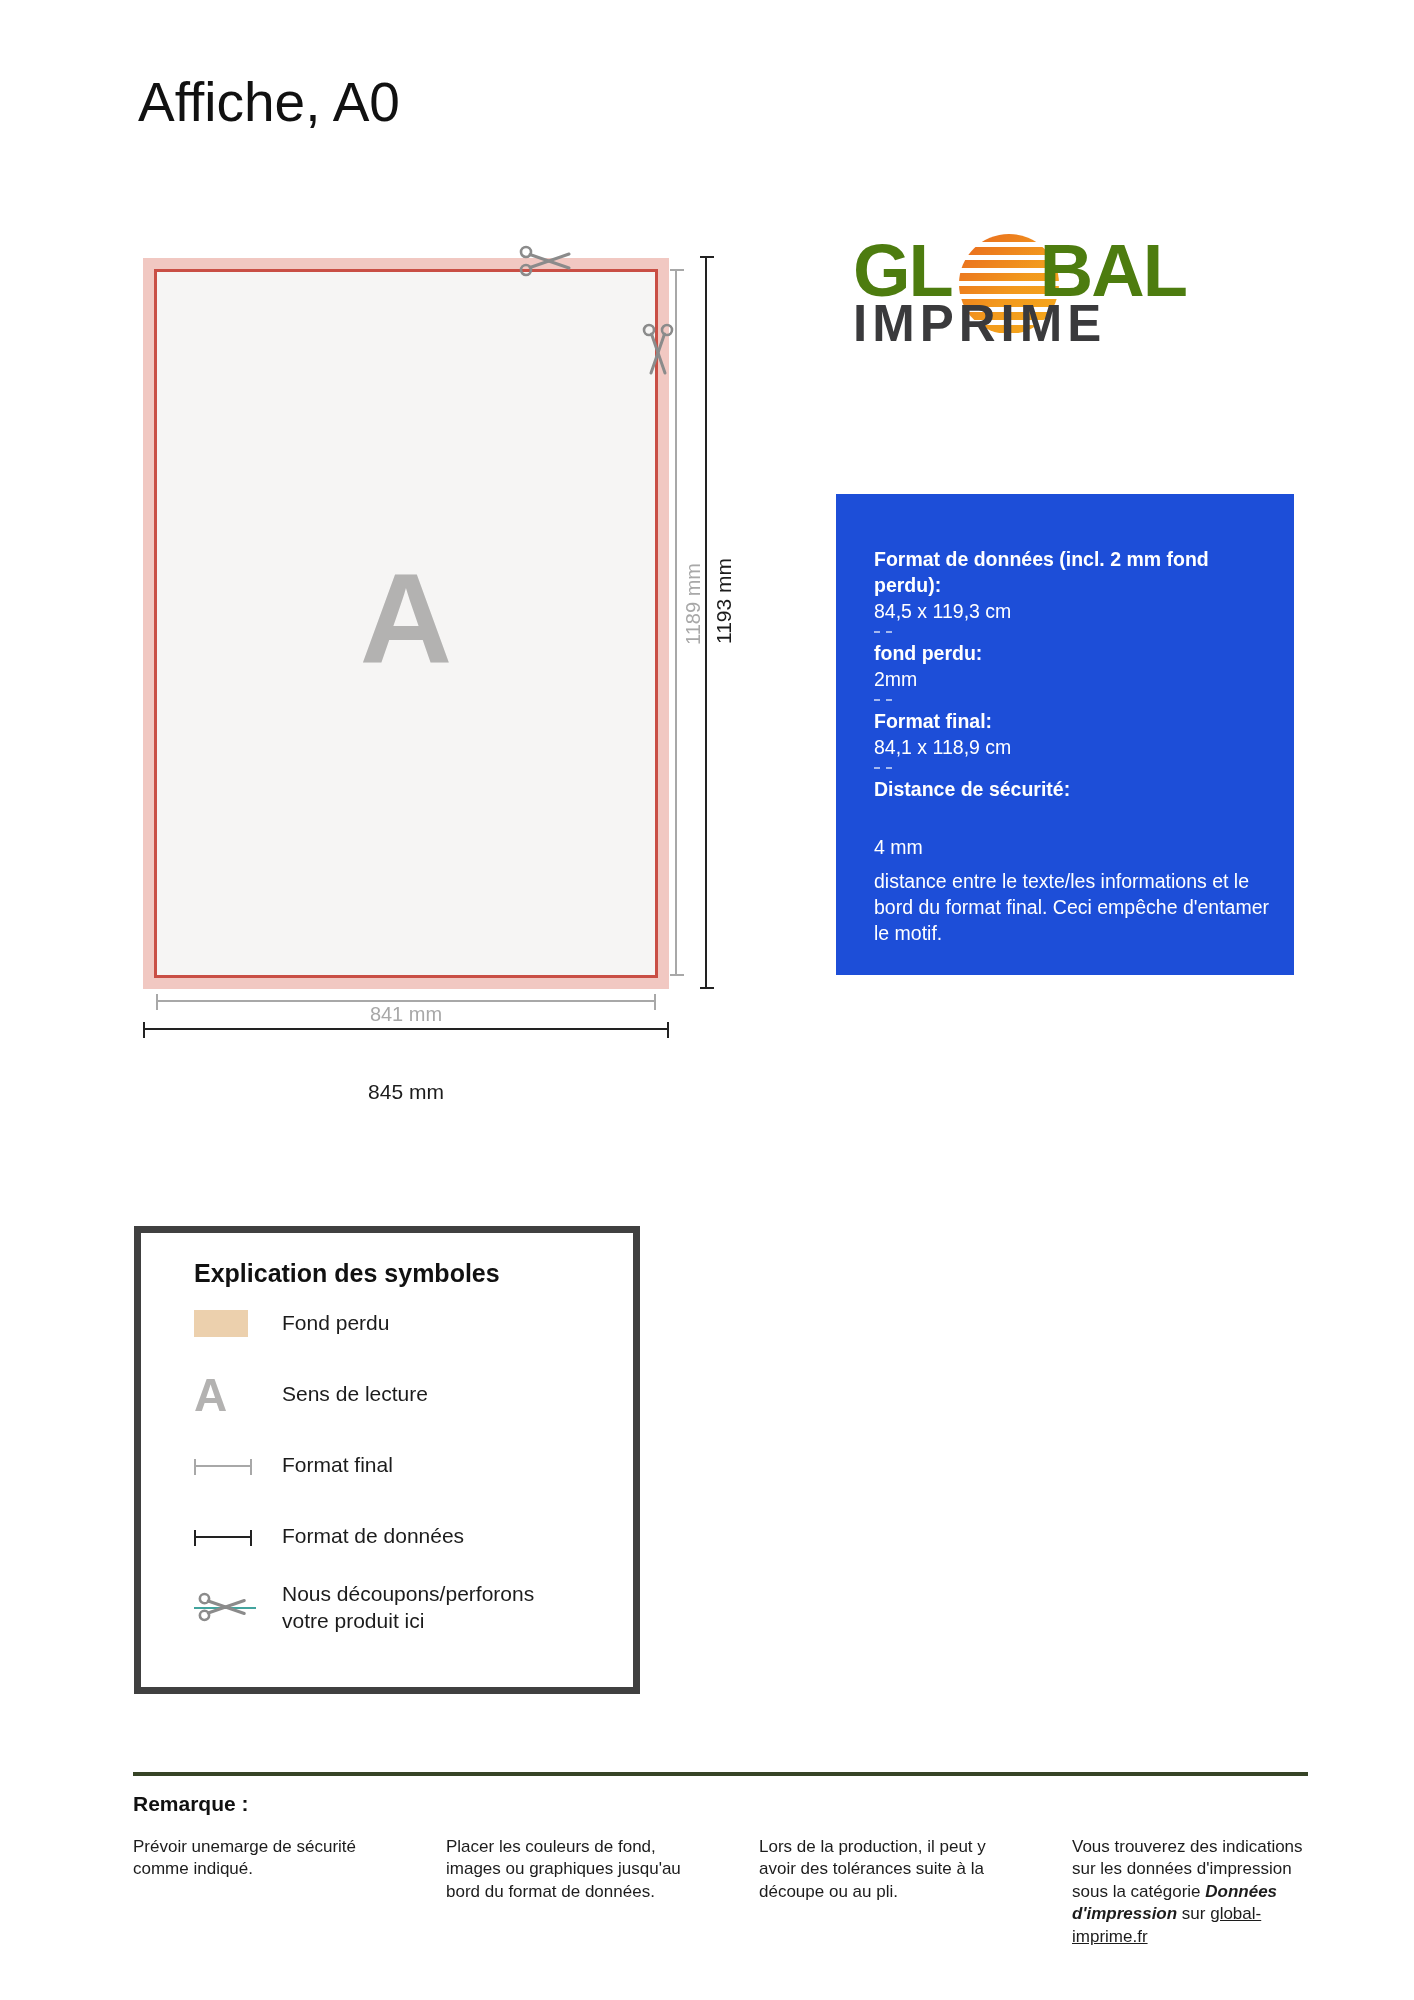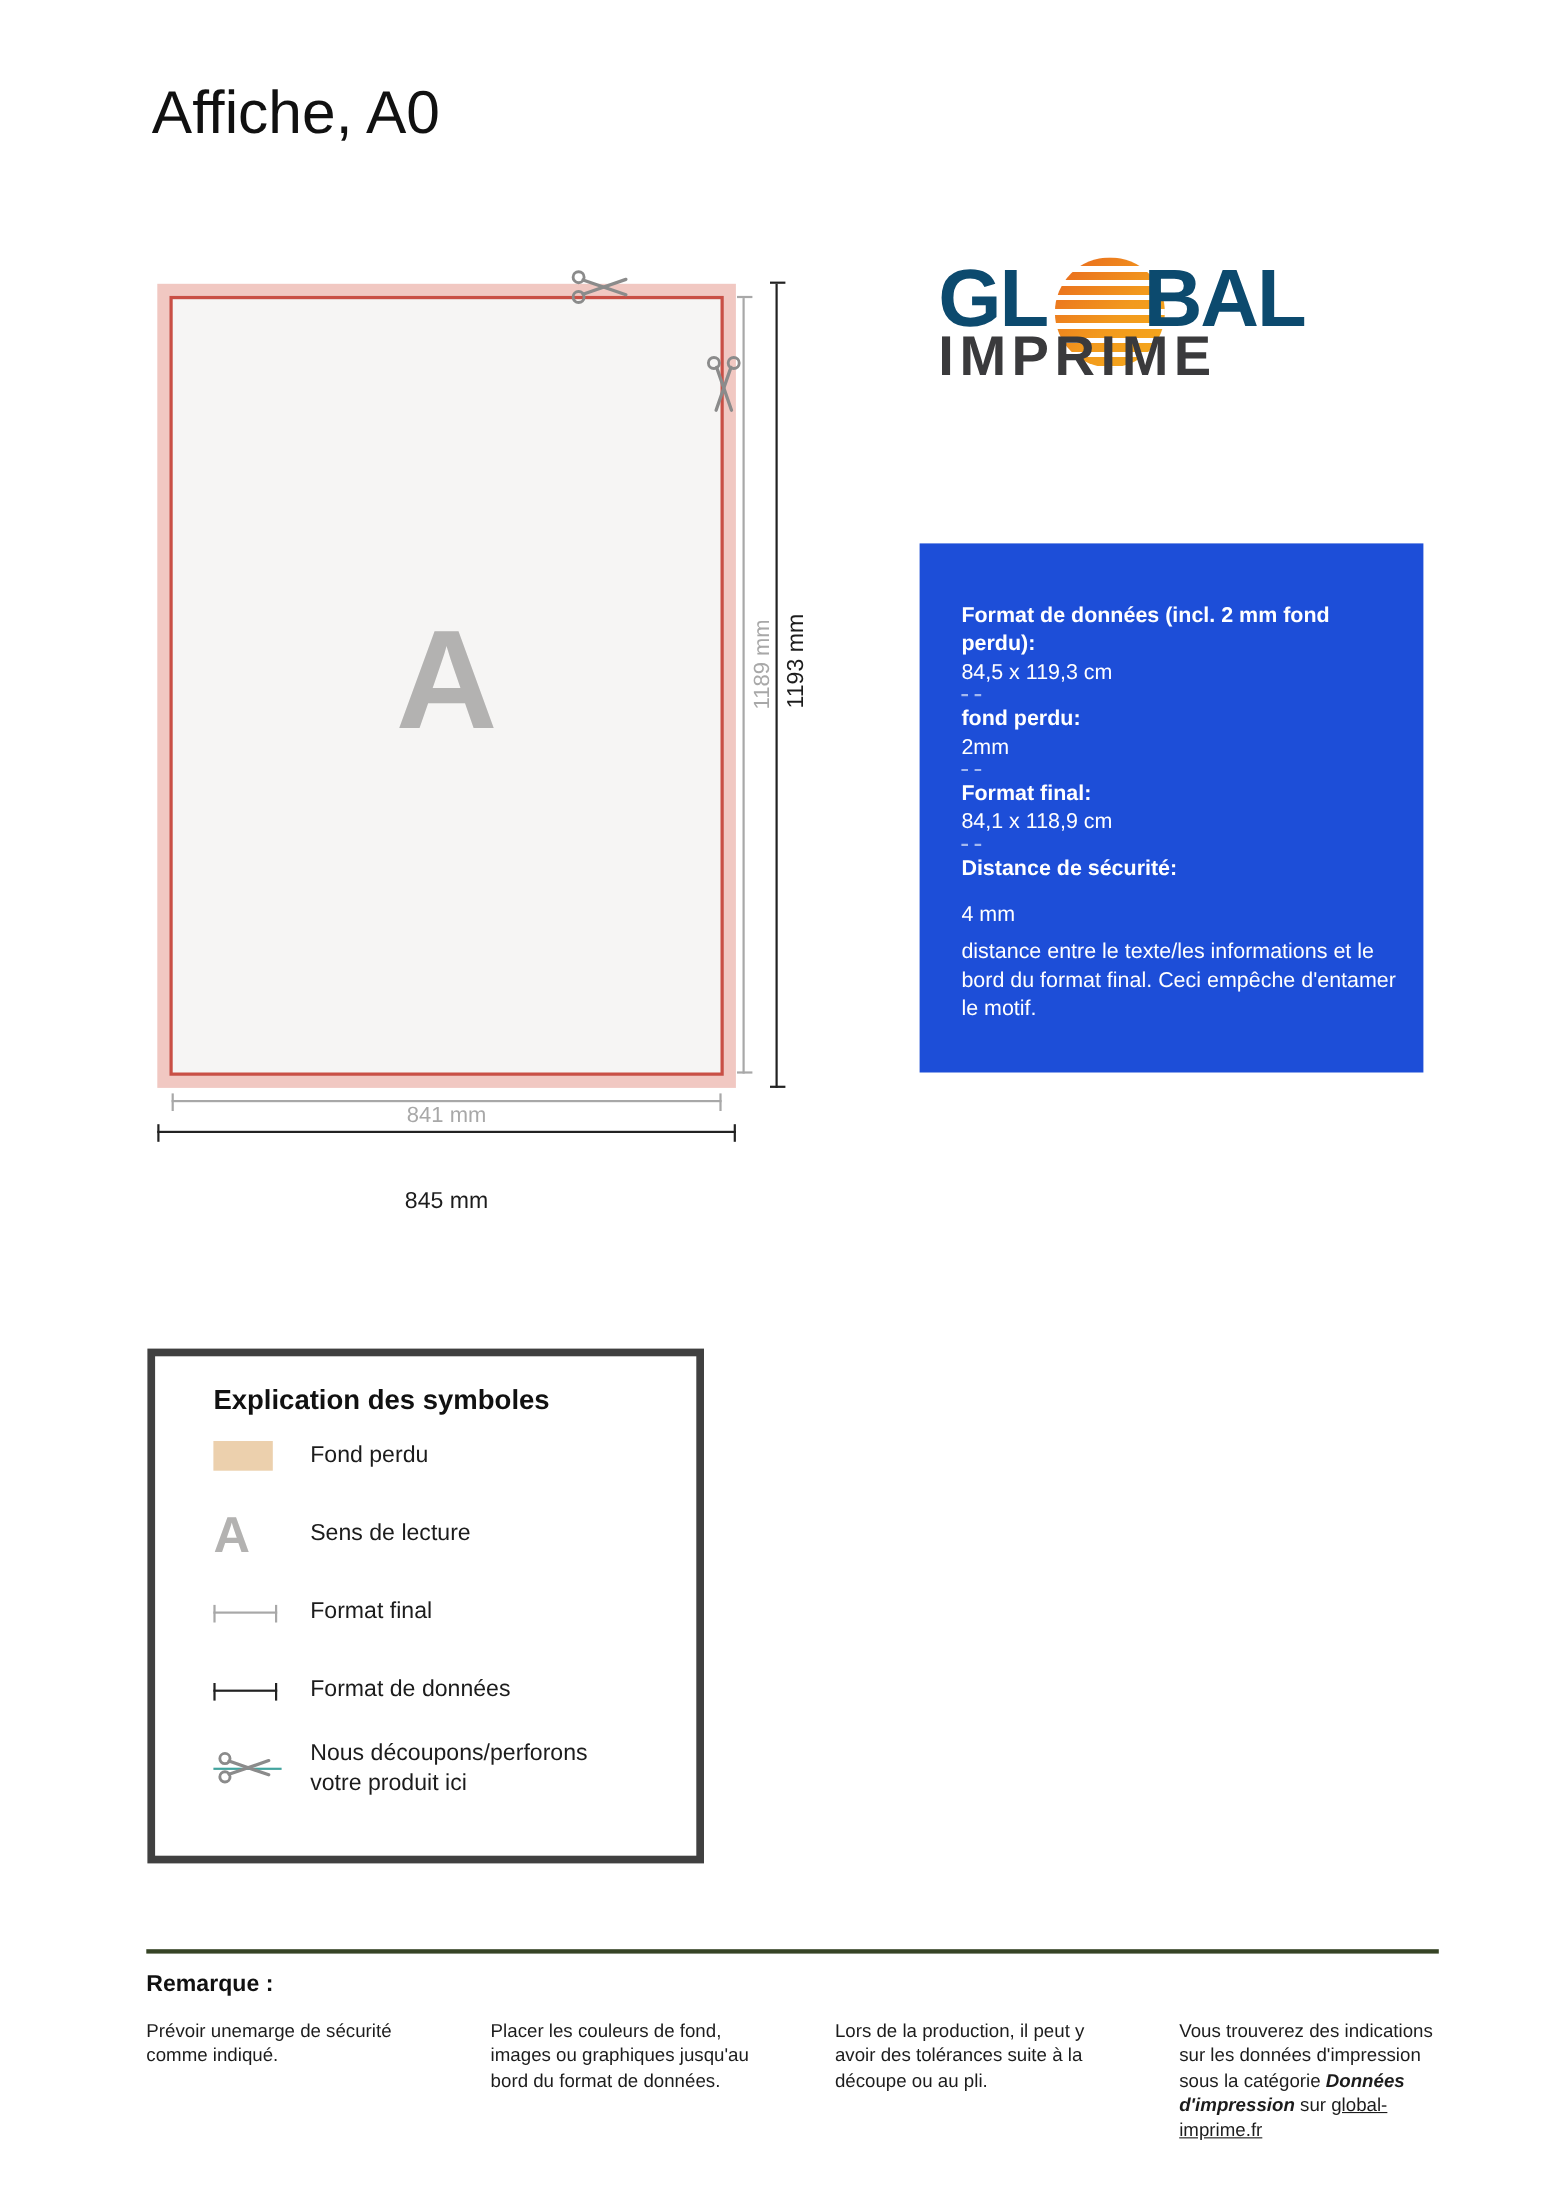--- a/index.html
+++ b/index.html
@@ -35,30 +35,30 @@
   .vlabel.black{color:#1c1c1c;font-size:21px;}
   .hlabel{position:absolute;text-align:center;font-size:20px;}
   .hlabel.gray{color:#a8a8a8;}
   .hlabel.black{color:#1c1c1c;font-size:21px;}
   
   .logo{position:absolute;left:853px;top:234px;width:420px;}
   .logo-globe{position:absolute;left:106px;top:0px;width:100px;height:100px;border-radius:50%;
     background:repeating-linear-gradient(to bottom, transparent 0 8px, #ffffff 8px 13px),
                linear-gradient(135deg,#e8661f 0%,#f2991d 55%,#f6ab1b 100%);}
   .logo-line1{position:relative;display:flex;align-items:center;font-size:74px;font-weight:700;
-    color:#0c4a6e;line-height:1;letter-spacing:-2px;}
+    color:#4d7c0f;line-height:1;letter-spacing:-2px;}
   .logo-gap{display:inline-block;width:88px;}
   .logo-line2{position:relative;font-size:51px;font-weight:700;color:#3a3a3c;line-height:1;
     margin-top:-10px;letter-spacing:5px;}
   
   .spec-box{position:absolute;left:836px;top:494px;width:458px;height:481px;background:#1d4ed8;
     color:#ffffff;box-sizing:border-box;padding:52px 24px 0 38px;font-size:19.5px;line-height:26px;}
   .spec-label{font-weight:700;}
   .spec-sep{width:18px;border-top:2px dashed rgba(255,255,255,.6);margin:7px 0;}
-  .spec-value-last{margin-top:16px;}
+  .spec-value-last{margin-top:32px;}
   .spec-note{margin-top:8px;}
   
   .legend{position:absolute;left:134px;top:1226px;width:506px;height:468px;box-sizing:border-box;
     border:7px solid #404040;background:#ffffff;padding:26px 20px 0 53px;}
   .legend-title{font-size:25px;font-weight:700;color:#111;}
   .legend-row{display:flex;align-items:center;height:71px;}
   .legend-icon-cell{width:88px;flex:0 0 88px;display:flex;align-items:center;}
   .legend-label{font-size:21px;color:#1c1c1c;max-width:300px;line-height:1.25;}
   .swatch{width:54px;height:27px;background:#ecd0ad;}
   .legend-letter{font-size:46px;font-weight:700;color:#b3b2b1;line-height:1;}

